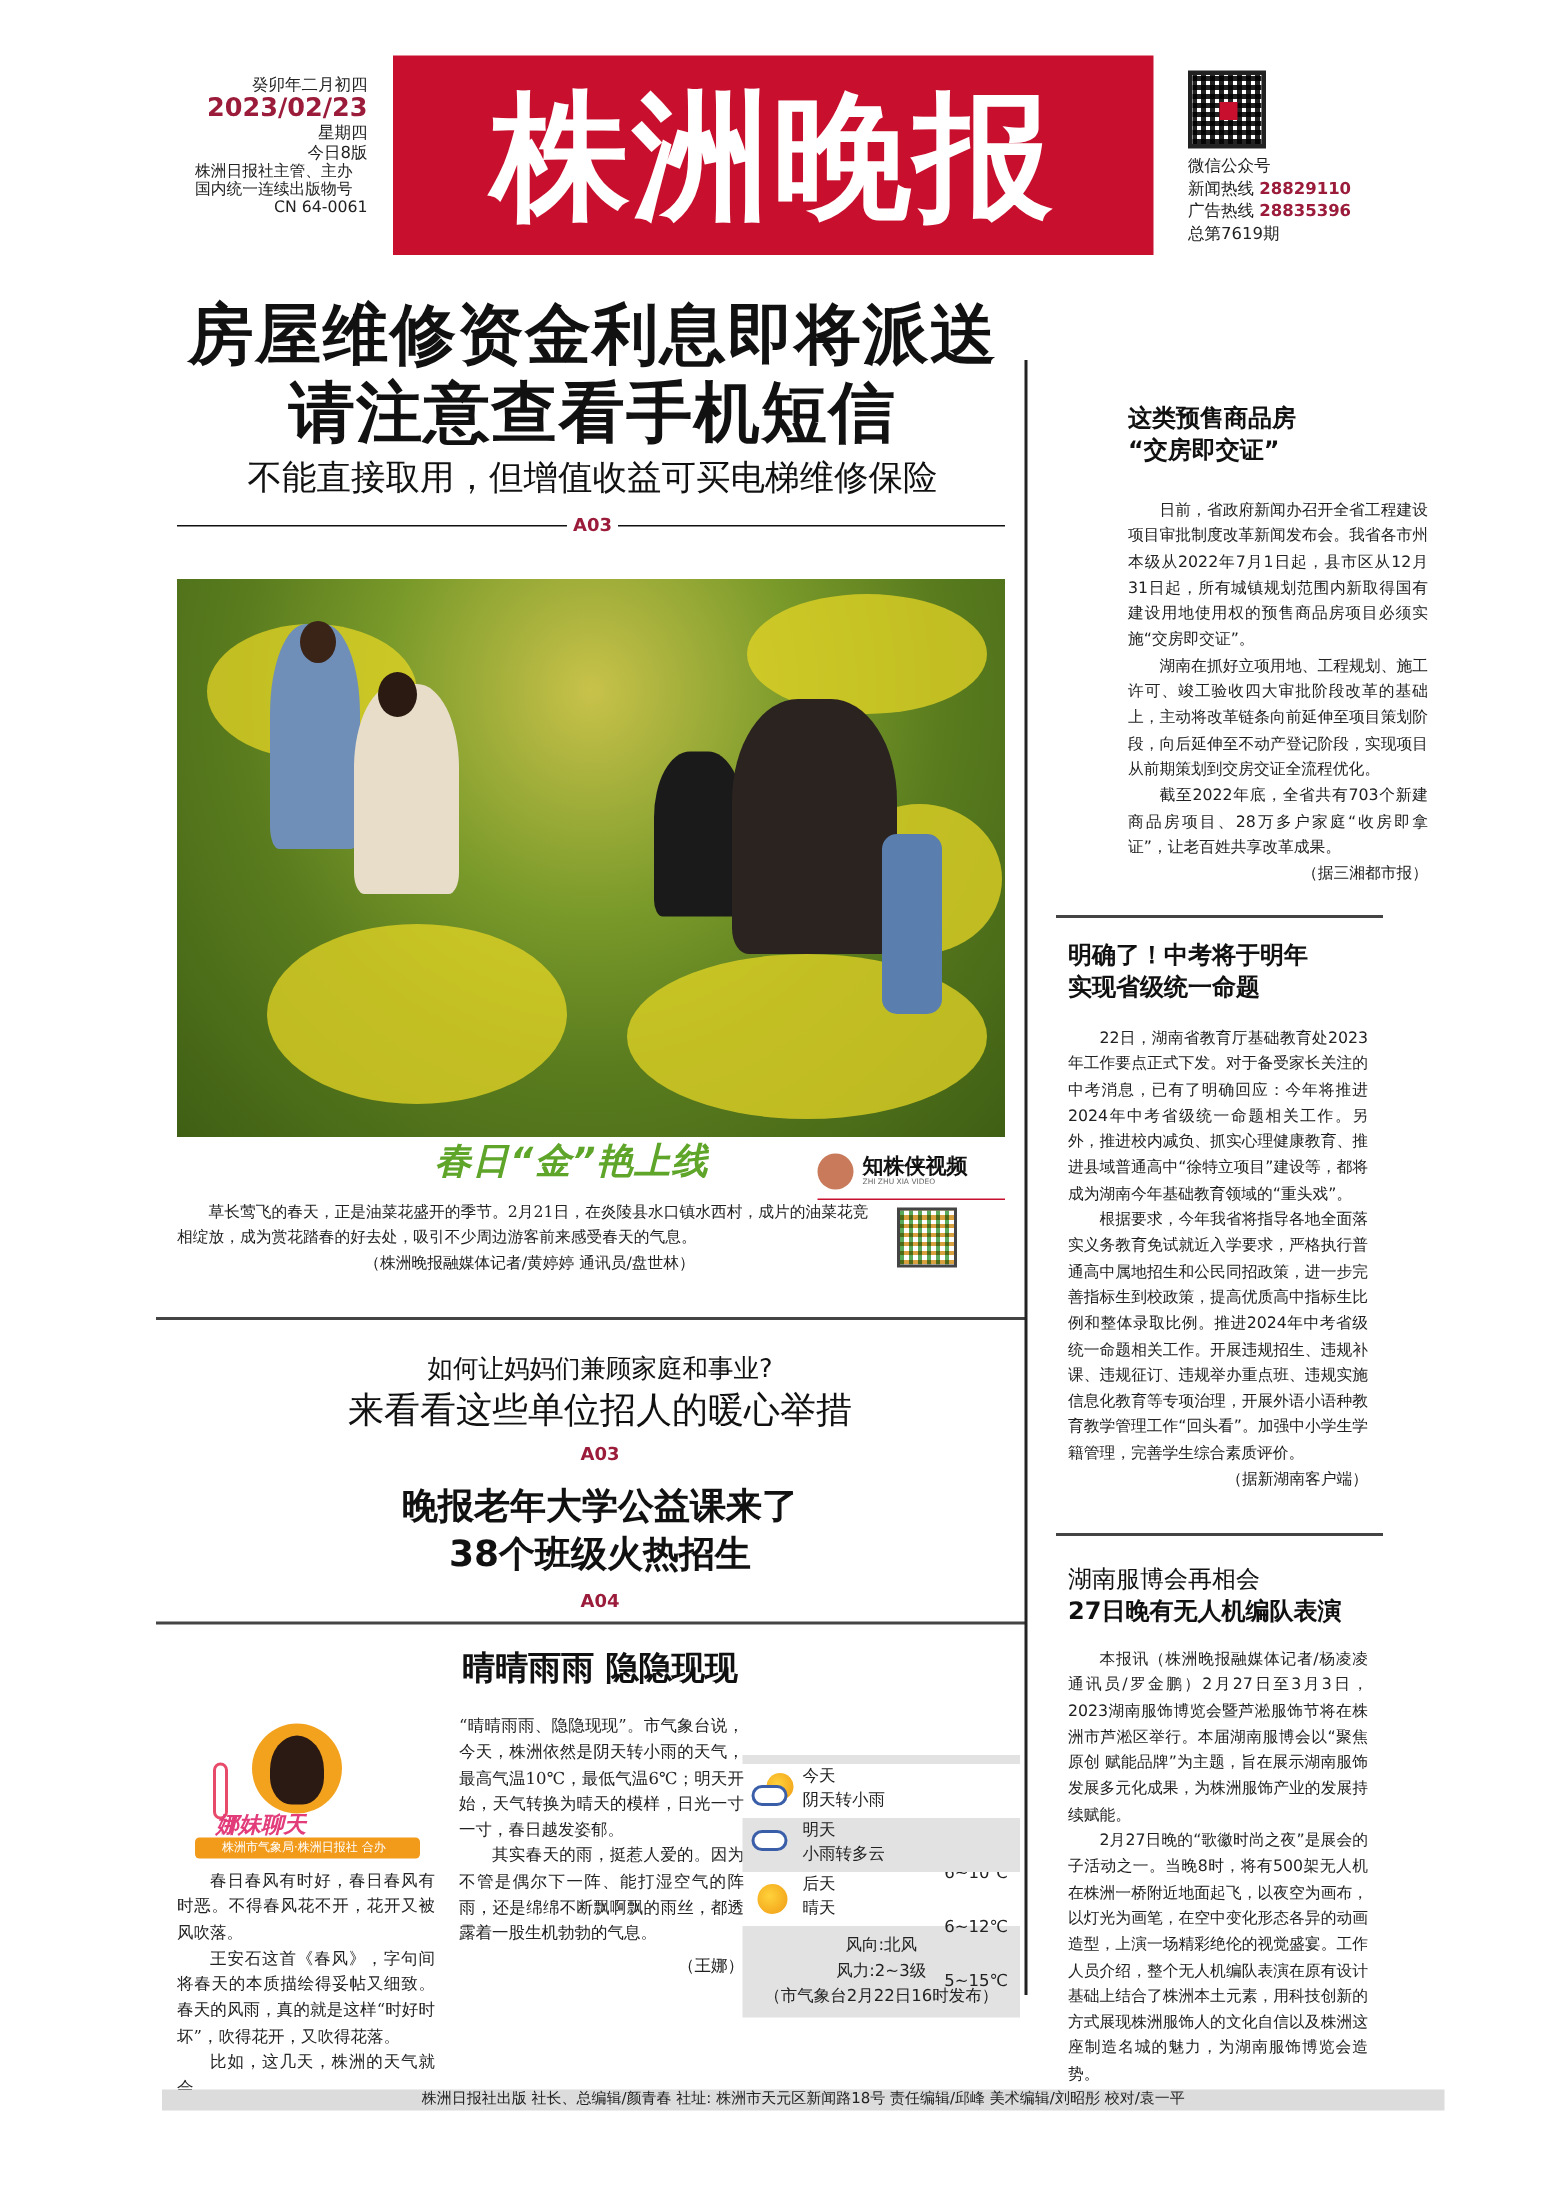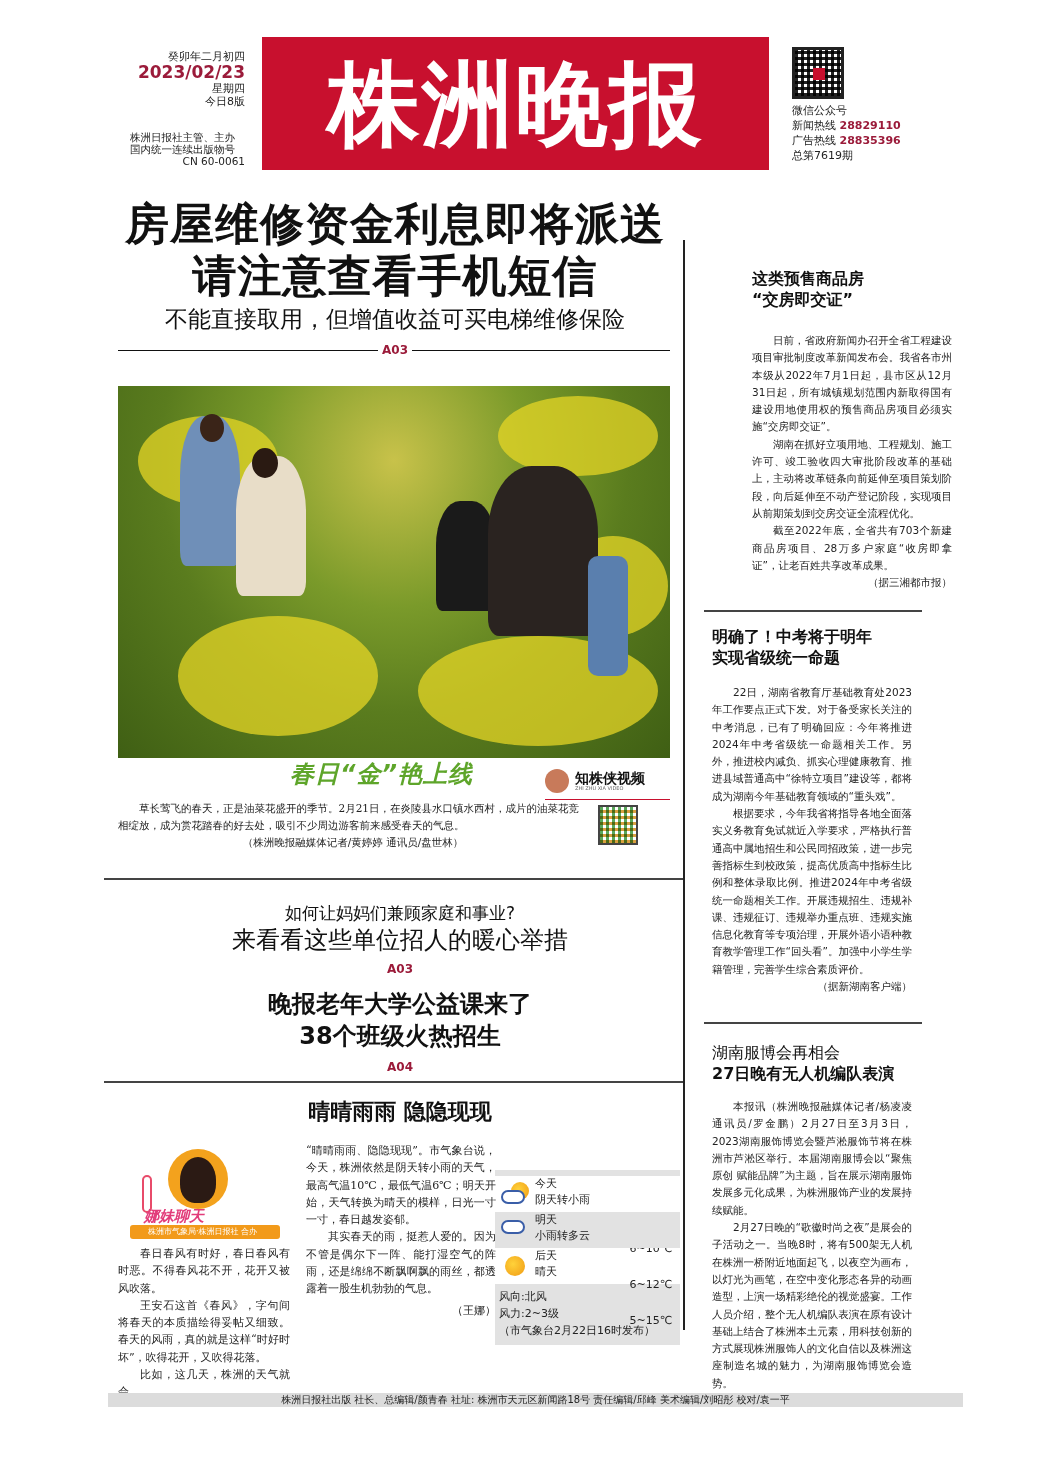--- a/index.html
+++ b/index.html
@@ -1,21 +1,21 @@
 <!DOCTYPE html>
 <html><head>
 <meta charset="utf-8">
 <style>
   * { box-sizing: border-box; margin: 0; padding: 0; }
   body { width: 1039px; height: 1459px; background: #fff; font-family: "DejaVu Sans", sans-serif; color: #111; position: relative; overflow: hidden; }
   .abs { position: absolute; }
   
   .mh-left { left: 130px; top: 50px; width: 115px; text-align: right; font-size: 11px; line-height: 13px; color: #222; }
   .mh-left .date { font-size: 17px; font-weight: bold; color: #9b1b3a; line-height: 19px; }
-  .mh-left .pub { margin-top: 23px; text-align: left; font-size: 10.5px; line-height: 12px; }
+  .mh-left .pub { margin-top: 0; text-align: left; font-size: 10.5px; line-height: 12px; }
   .mh-left .pub .cn { text-align: right; }
   .masthead { left: 262px; top: 37px; width: 507px; height: 133px; background: #c8102e; display:flex; align-items:center; justify-content:center; }
   .masthead span { color: #fff; font-family: "DejaVu Serif", serif; font-weight: bold; font-size: 92px; letter-spacing: 2px; line-height: 1; }
   .mh-right { left: 792px; top: 47px; width: 140px; font-size: 11px; line-height: 15px; color: #222; }
   .qr { width: 52px; height: 52px; background:
       repeating-linear-gradient(90deg, #222 0 3px, #fff 3px 6px),
       repeating-linear-gradient(0deg, #222 0 3px, #fff 3px 6px);
       background-blend-mode: multiply; border: 3px solid #222; position: relative; margin-bottom: 4px; }
   .qr::after { content:""; position:absolute; left:18px; top:18px; width:12px; height:12px; background:#c8102e; }
   .mh-right .num { color: #9b1b3a; font-weight: bold; }
@@ -63,21 +63,21 @@
   .wx-left { left: 118px; top: 1245px; width: 172px; }
   .wx-mid { left: 306px; top: 1142px; width: 190px; }
   .wx-mid .sig { text-align: right; font-family: "DejaVu Sans", sans-serif; margin-top: 4px; }
   .wx-panel { left: 495px; top: 1170px; width: 185px; font-size: 11px; line-height: 16.4px; color: #222; }
   .wx-panel .row { display:flex; height: 36px; padding-left: 40px; position: relative; }
   .wx-panel .row.shade { background: #e2e2e2; }
   .wx-panel .row .ic { position:absolute; left:6px; top:6px; width:26px; height:22px; }
   .wx-panel .row .txt { flex:1; }
   .wx-panel .row .temp { position:absolute; right:8px; top:17px;margin-top:48px; }
   .wx-panel .top-strip { height: 6px; background:#e2e2e2; }
-  .wx-panel .foot { background:#e2e2e2; padding: 4px 4px 6px 4px; line-height: 17px; }
+  .wx-panel .foot { background:#e2e2e2; padding: 4px 4px 6px 4px; line-height: 17px; text-align: center; }
   .cloud { position:absolute; width:24px; height:14px; border:2px solid #3a5ea8; border-radius: 10px; background:#fff; bottom:0; left:0; }
   .sun { position:absolute; width:18px; height:18px; border-radius:50%; background: radial-gradient(circle at 40% 40%, #ffd23a, #f09a14); }
   
   .vrule { left: 683px; top: 240px; width: 2px; height: 1090px; background: #222; }
   .rcol { left: 712px; width: 200px; }
   .rhead { font-size: 16px; font-weight: bold; line-height: 21px; }
   .rsub { font-size: 16px; line-height: 20px; }
   .rbody { font-family: "DejaVu Sans", sans-serif; font-size: 10.5px; line-height: 17.3px; color:#222; text-align: justify; }
   .rbody p { text-indent: 2em; }
   .rbody .src { text-align: right; text-indent: 0; }
@@ -89,21 +89,21 @@
 <body>
 
 <div class="abs mh-left">
   <div>癸卯年二月初四</div>
   <div class="date">2023/02/23</div>
   <div>星期四</div>
   <div>今日8版</div>
   <div class="pub">
     <div>株洲日报社主管、主办</div>
     <div>国内统一连续出版物号</div>
-    <div class="cn">CN 60-0061</div>
+    <div class="cn">CN 64-0061</div>
   </div>
 </div>
 
 <div class="abs masthead">
   <span>株洲晚报</span>
 </div>
 
 <div class="abs mh-right">
   <div class="qr"></div>
   <div>微信公众号</div>

